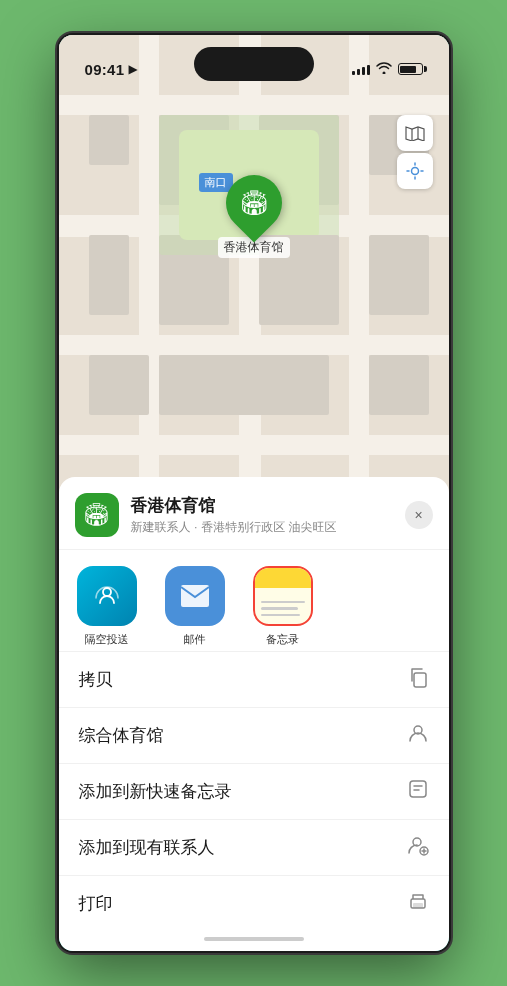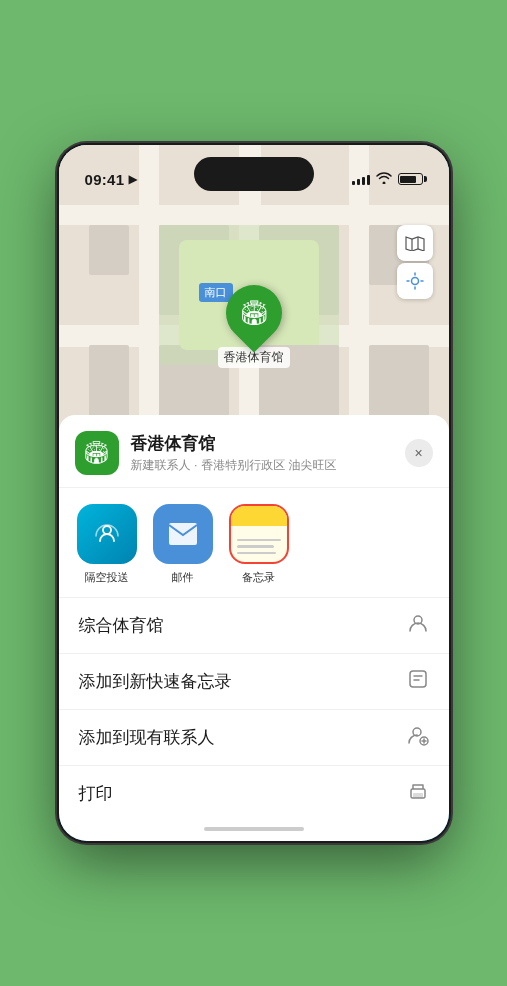--- a/index.html
+++ b/index.html
@@ -9,23 +9,23 @@
       height: 986px;
       background: #6db86d;
       display: flex;
       align-items: center;
       justify-content: center;
       font-family: -apple-system, 'PingFang SC', 'Helvetica Neue', sans-serif;
     }
 
     .phone-frame {
       width: 390px;
-      height: 696px;
-      background: #0ea5e9;
-      border-radius: 28px;
+      height: 916px;
+      background: #5eead4;
+      border-radius: 14px;
       overflow: hidden;
       position: relative;
       box-shadow:
         0 0 0 2px #1a1a1a,
         0 0 0 4px #3a3a3a,
         0 20px 60px rgba(0,0,0,0.5);
     }
 
     
     .dynamic-island {
@@ -264,23 +264,23 @@
       display: flex;
       align-items: center;
       justify-content: center;
       cursor: pointer;
       color: #666;
       font-size: 14px;
     }
 
     
     .share-row {
-      padding: 16px 16px 12px;
-      display: flex;
-      gap: 12px;
+      padding: 16px 16px 4px;
+      display: flex;
+      gap: 24px;
       overflow-x: auto;
       border-bottom: 1px solid #f0f0f0;
     }
 
     .share-item {
       display: flex;
       flex-direction: column;
       align-items: center;
       gap: 6px;
       min-width: 64px;
@@ -466,20 +466,29 @@
             <div style="height:2.5px;background:#ccc;border-radius:2px;width:85%"></div>
             <div style="height:2.5px;background:#ccc;border-radius:2px;width:90%"></div>
           </div>
         </div>
         <span class="share-label">备忘录</span>
       </div>
 
 
     </div>
 
+    <div class="action-row">
+      <span class="action-label">拷贝</span>
+      <span class="action-icon">
+        <svg width="22" height="22" viewBox="0 0 22 22" fill="none">
+          <rect x="7" y="7" width="12" height="14" rx="2" stroke="#888" stroke-width="1.5"></rect>
+          <path d="M5 15V3h10" stroke="#888" stroke-width="1.5" stroke-linecap="round" stroke-linejoin="round"></path>
+        </svg>
+      </span>
+    </div>
 
     <div class="action-row">
       <span class="action-label">综合体育馆</span>
       <span class="action-icon">
         <svg width="22" height="22" viewBox="0 0 22 22" fill="none">
           <circle cx="11" cy="8" r="4" stroke="#888" stroke-width="1.5"></circle>
           <path d="M3 19c0-4.4 3.6-8 8-8s8 3.6 8 8" stroke="#888" stroke-width="1.5" stroke-linecap="round"></path>
         </svg>
       </span>
     </div>

